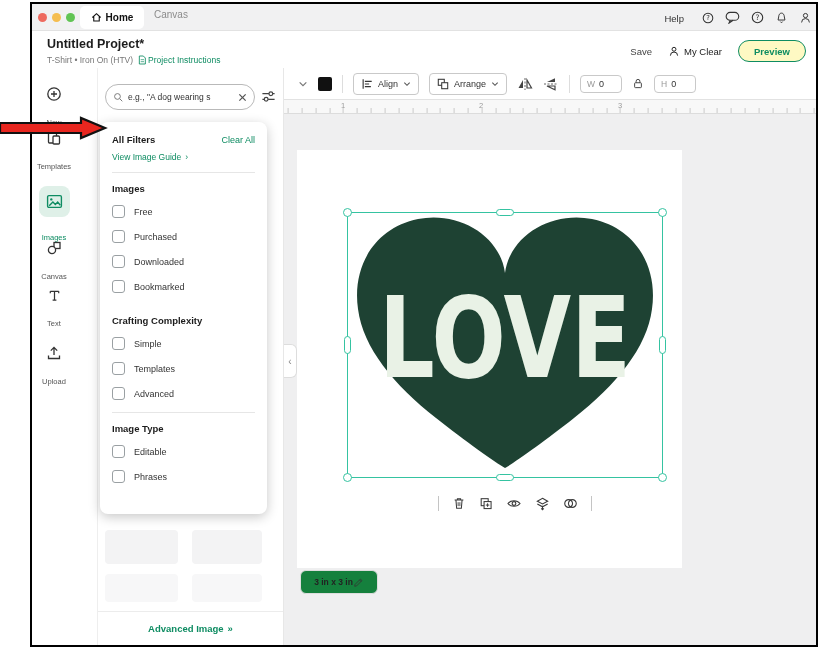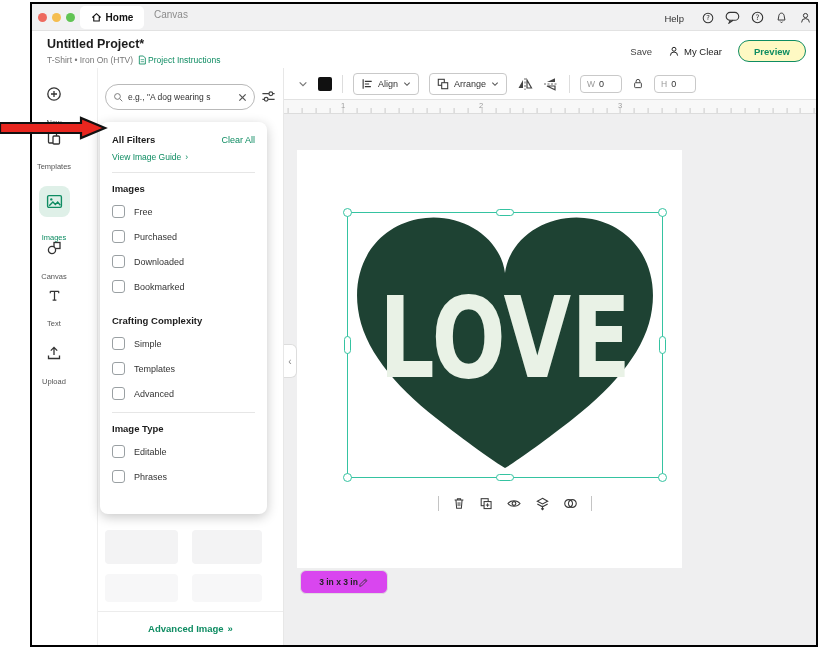--- a/index.html
+++ b/index.html
@@ -83,21 +83,21 @@
   .h-tl { left: -5px; top: -5px; } .h-tr { right: -5px; top: -5px; }
   .h-bl { left: -5px; bottom: -5px; } .h-br { right: -5px; bottom: -5px; }
   .h-t { left: 50%; top: -4px; margin-left: -9px; width: 18px; height: 7px; border-radius: 4px; }
   .h-b { left: 50%; bottom: -4px; margin-left: -9px; width: 18px; height: 7px; border-radius: 4px; }
   .h-l { top: 50%; left: -4px; margin-top: -9px; width: 7px; height: 18px; border-radius: 4px; }
   .h-r { top: 50%; right: -4px; margin-top: -9px; width: 7px; height: 18px; border-radius: 4px; }
 
   .action-row { position: absolute; left: 383px; top: 487px; width: 200px; height: 24px; display: flex; align-items: center; justify-content: center; gap: 13px; z-index: 3; }
   .action-row .asep { width: 1px; height: 15px; background: #c4c4c4; }
 
-  .size-badge { position: absolute; left: 268px; top: 566px; width: 88px; height: 24px; background: #d946ef; border: 1px solid #ddd; border-radius: 6px; display: flex; align-items: center; justify-content: center; z-index: 3; }
+  .size-badge { position: absolute; left: 268px; top: 566px; width: 78px; height: 24px; background: #15803d; border: 1px solid #ddd; border-radius: 6px; display: flex; align-items: center; justify-content: center; z-index: 3; }
   .size-badge .sz { font-size: 8.5px; font-weight: bold; color: #222; }
 
   .annotation-arrow { position: absolute; left: 0; top: 116px; z-index: 50; }
 </style>
 </head>
 <body>
 
 <div class="frame">
 
   <div class="topbar">

